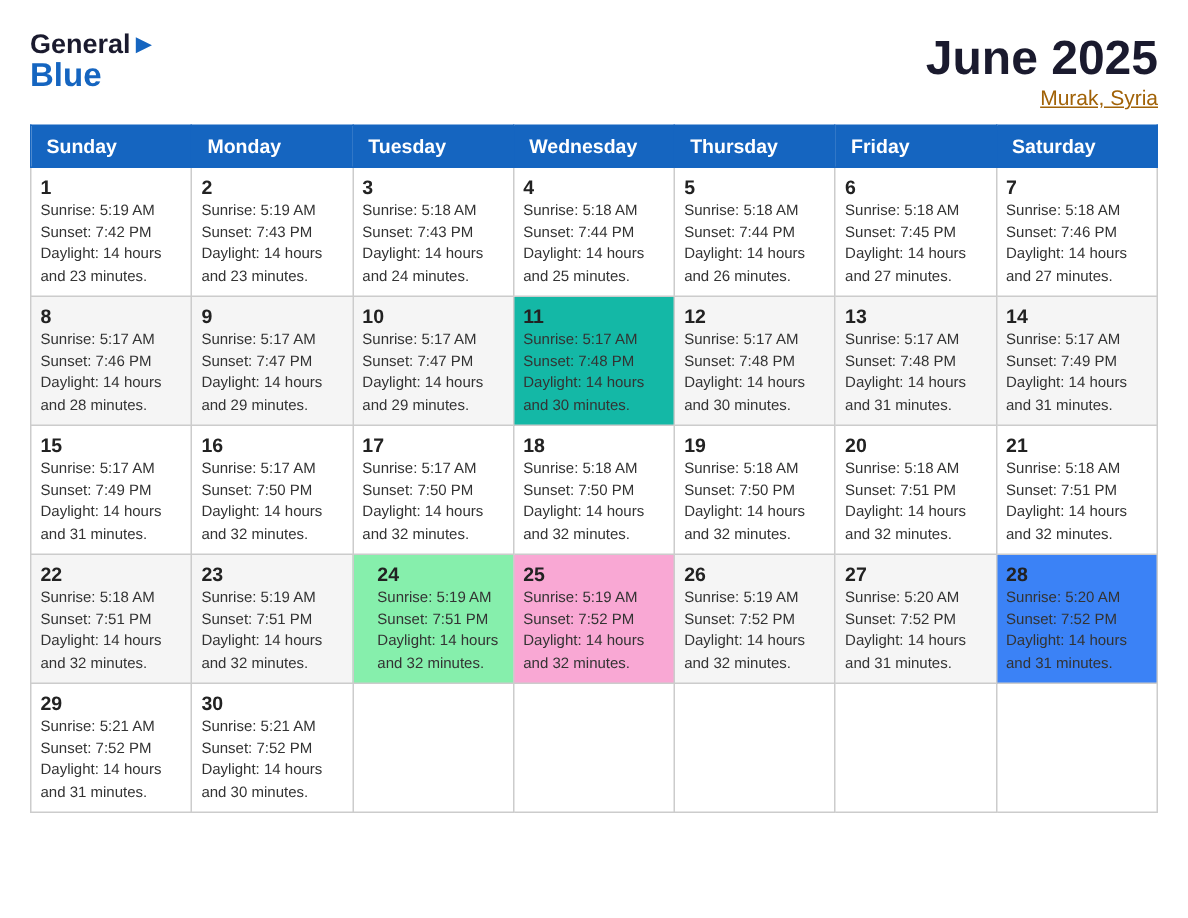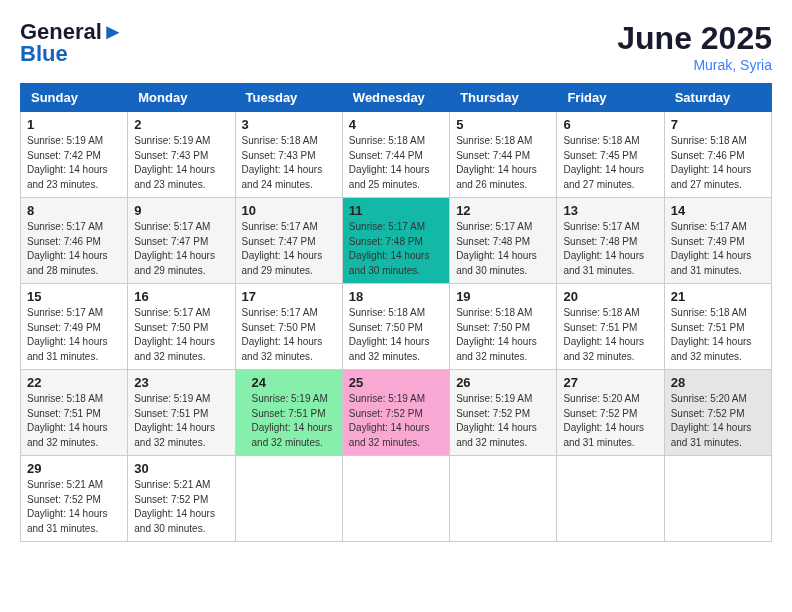--- a/index.html
+++ b/index.html
@@ -23,21 +23,22 @@
     .title-area {
       text-align: right;
     }
     .month-title {
       font-size: 32px;
       font-weight: bold;
       color: #1a1a2e;
     }
     .location {
       font-size: 14px;
-      color: #3b82f6;
+      color: #a16207;
+      text-decoration: underline;
     }
     .calendar {
       width: 100%;
       border-collapse: collapse;
       border: 1px solid #ccc;
     }
     .calendar th {
       background-color: #1565c0;
       color: #fff;
       text-align: left;
@@ -73,21 +74,21 @@
       background: #fff !important;
     }
   </style>
 </head>
 <body>
 
 <div class="header">
   <div class="logo">
     <div>
       <div style="display:flex;align-items:center;">
-        <div style="font-size:22px;font-weight:bold;color:#1a1a2e;line-height:1.1;">
+        <div style="font-size:18px;font-weight:bold;color:#1a1a2e;line-height:1.1;">
           General<span style="color:#1565c0;">►</span>
         </div>
       </div>
       <div style="font-size:22px;font-weight:bold;color:#1565c0;line-height:1.1;margin-top:-2px;">Blue</div>
     </div>
   </div>
   <div class="title-area">
     <div class="month-title">June 2025</div>
     <div class="location">Murak, Syria</div>
   </div>
@@ -214,21 +215,21 @@
           <div class="day-info">Sunrise: 5:19 AM<br>Sunset: 7:52 PM<br>Daylight: 14 hours and 32 minutes.</div>
         </td>
         <td style="background-color: rgb(245, 245, 245);">
           <span class="day-num">26</span>
           <div class="day-info">Sunrise: 5:19 AM<br>Sunset: 7:52 PM<br>Daylight: 14 hours and 32 minutes.</div>
         </td>
         <td style="background-color: rgb(245, 245, 245);">
           <span class="day-num">27</span>
           <div class="day-info">Sunrise: 5:20 AM<br>Sunset: 7:52 PM<br>Daylight: 14 hours and 31 minutes.</div>
         </td>
-        <td style="background-color: #e5e5e5;">
+        <td style="background-color: #3b82f6;">
           <span class="day-num">28</span>
           <div class="day-info">Sunrise: 5:20 AM<br>Sunset: 7:52 PM<br>Daylight: 14 hours and 31 minutes.</div>
         </td>
       </tr>
       <tr>
         <td>
           <span class="day-num">29</span>
           <div class="day-info">Sunrise: 5:21 AM<br>Sunset: 7:52 PM<br>Daylight: 14 hours and 31 minutes.</div>
         </td>
         <td>

